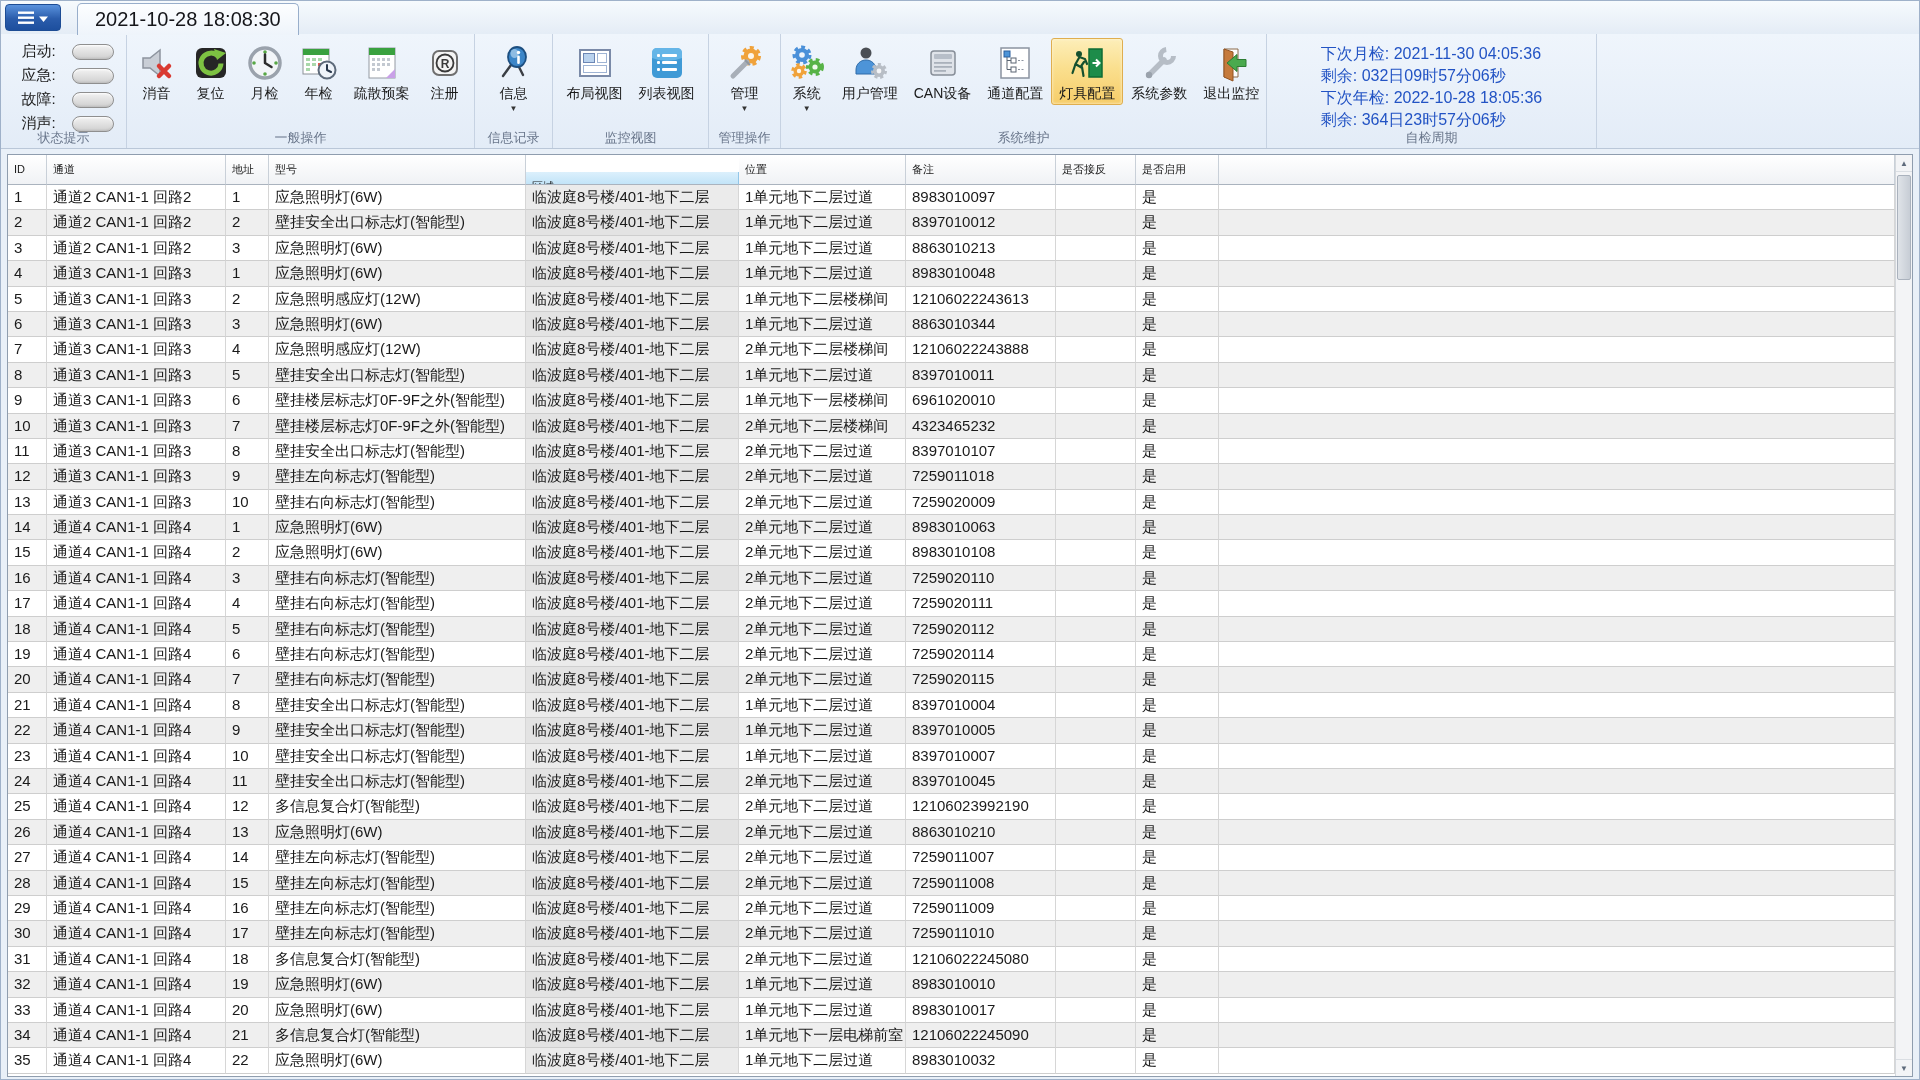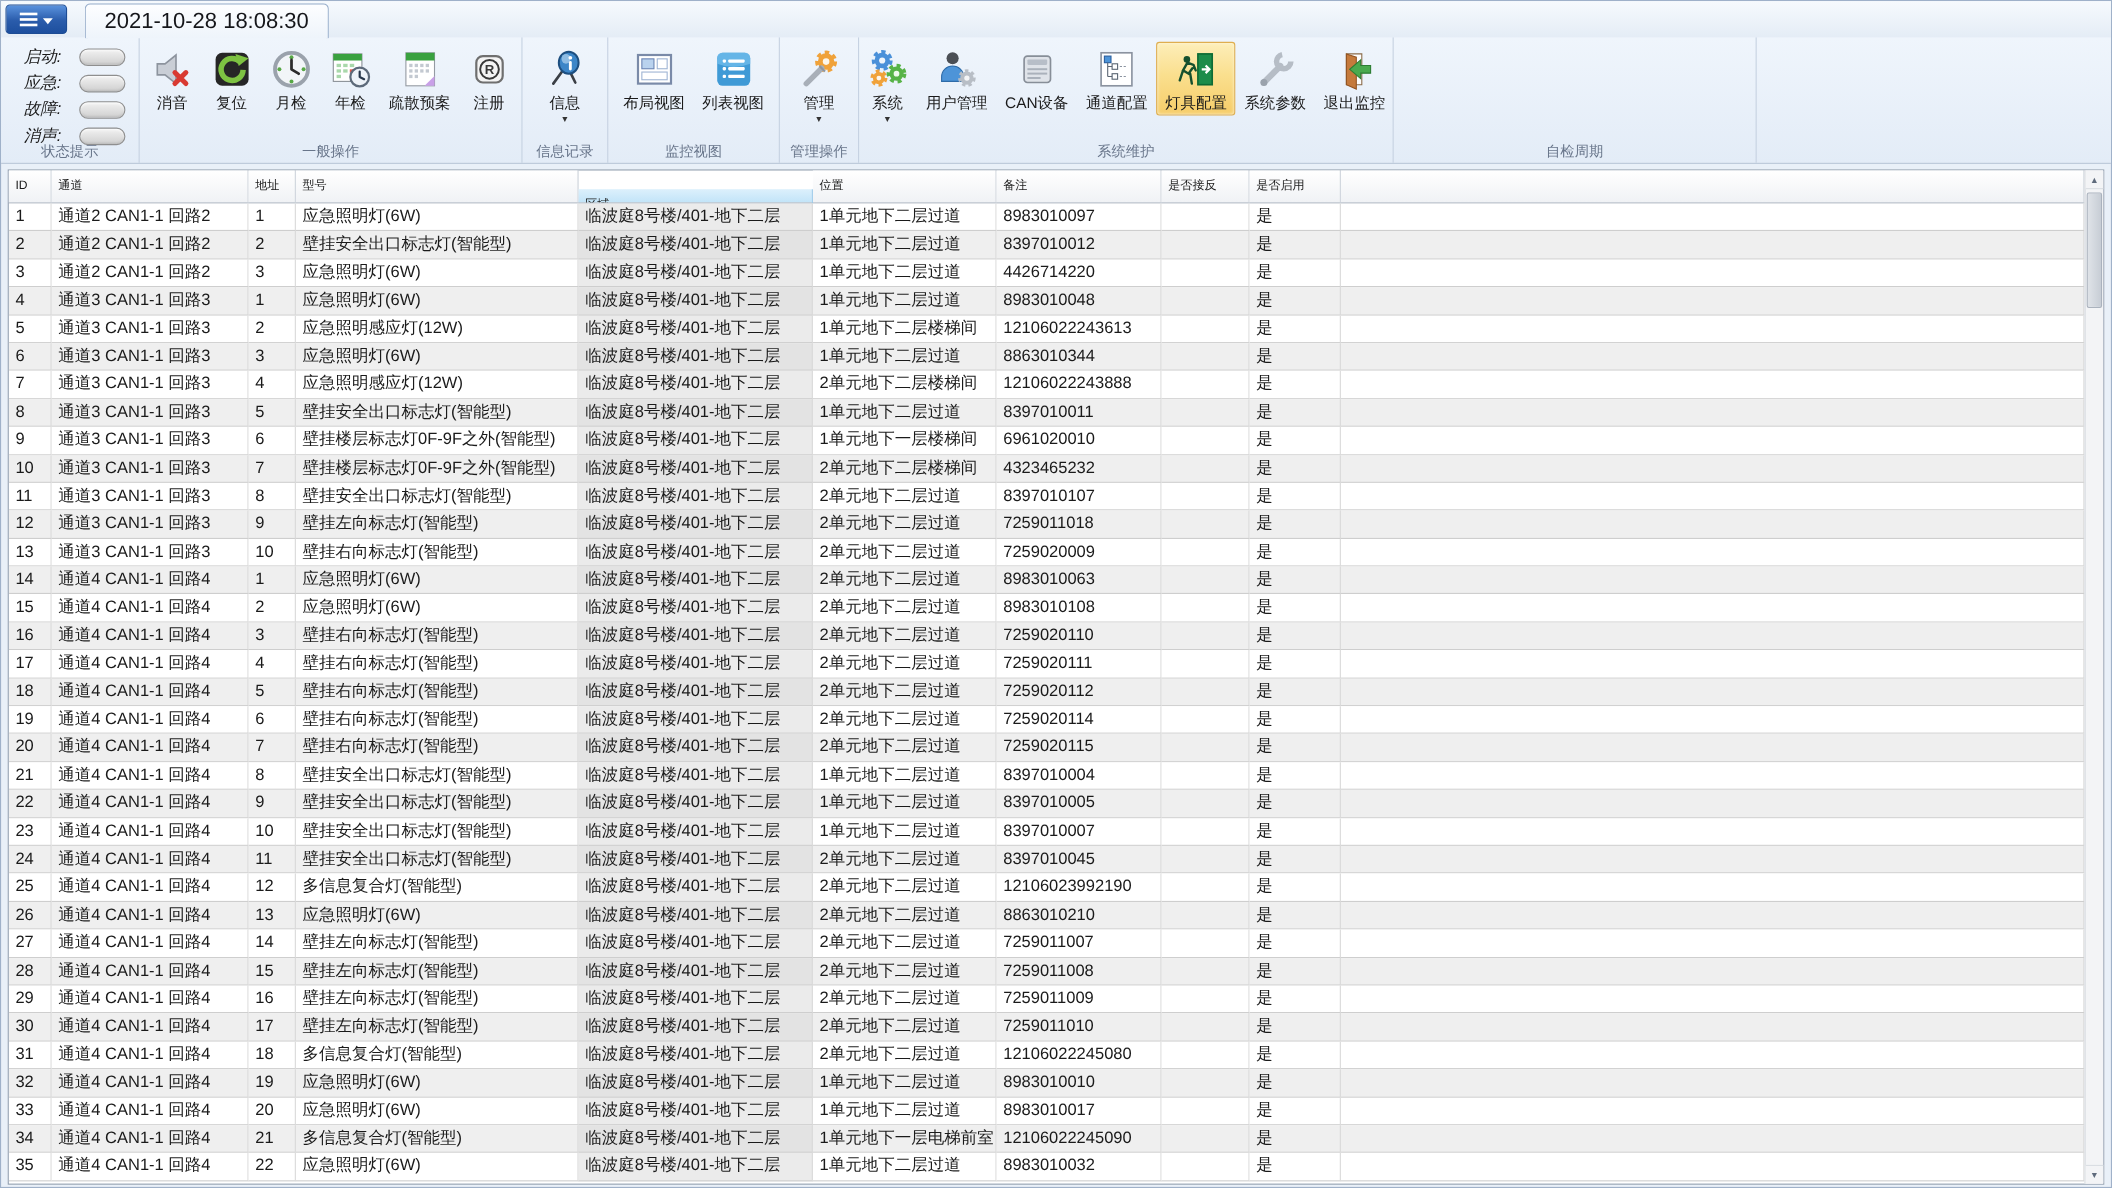--- a/index.html
+++ b/index.html
@@ -22,21 +22,21 @@
     font-size:20px; line-height:30px; color:#15161a; z-index:2; }
   
   .ribbon { position:absolute; top:33px; left:0; right:0; height:115px;
     background:linear-gradient(#eff5fc,#e3ecf7); border-bottom:1px solid #bac7d8;
     display:flex; align-items:stretch; }
   .rgroup { position:relative; border-right:1px solid #c6d2e2; padding:4px 6px 16px 6px;
     display:flex; align-items:flex-start; justify-content:center; }
   .rgroup-label { position:absolute; bottom:1px; left:0; right:0; text-align:center;
     font-size:13px; color:#68758a; white-space:nowrap;margin-top:21px; }
   
-  .status-grid { margin-top:4px; display:flex; flex-direction:column; gap:5px; padding-left:8px;font-style:italic; }
+  .status-grid { margin-top:4px; display:flex; flex-direction:column; gap:5px; padding-left:8px; }
   .status-row { display:flex; align-items:center; gap:6px; }
   .status-row .slabel { font-size:15px; width:44px; }
   .pill { width:42px; height:16px; border-radius:8px; border:1px solid #8f8f8f;
     background:linear-gradient(#f2f2f2,#cfcfcf);
     box-shadow:inset 0 1px 2px rgba(255,255,255,.9), inset 0 -1px 2px rgba(0,0,0,.12); }
   
   .btnrow { display:flex; align-items:flex-start; }
   .tbtn { display:flex; flex-direction:column; align-items:center; gap:3px;
     padding:5px 7px 2px 7px; border:1px solid transparent; border-radius:3px;
     cursor:pointer; min-width:54px; }
@@ -326,20 +326,26 @@
           <path d="M12 5l9 3v29l-9-4z" fill="#c57a3c" stroke="#935422"></path>
           <polygon points="34,15.5 25,15.5 25,10.5 15,19 25,27.5 25,22.5 34,22.5" fill="#4aaa4e" stroke="#2d7d33"></polygon>
         </svg>
         <span class="tlabel">退出监控</span>
       </div>
     </div>
     <div class="rgroup-label">系统维护</div>
   </div>
 
   <div class="rgroup" style="width:330px">
+    <div class="selfcheck-lines">
+      <div>下次月检: 2021-11-30 04:05:36</div>
+      <div>剩余: 032日09时57分06秒</div>
+      <div>下次年检: 2022-10-28 18:05:36</div>
+      <div>剩余: 364日23时57分06秒</div>
+    </div>
     <div class="rgroup-label">自检周期</div>
   </div>
 
 </div>
 
 <div class="table-panel">
   <div class="grid grid-header">
     <div class="hc">ID</div>
     <div class="hc">通道</div>
     <div class="hc">地址</div>
@@ -377,21 +383,21 @@
       <div class="c">是</div>
       <div class="c"></div>
     </div>
       <div class="grid grid-row">
       <div class="c">3</div>
       <div class="c">通道2 CAN1-1 回路2</div>
       <div class="c">3</div>
       <div class="c">应急照明灯(6W)</div>
       <div class="c c-area">临波庭8号楼/401-地下二层</div>
       <div class="c">1单元地下二层过道</div>
-      <div class="c">4426714220</div>
+      <div class="c">8863010213</div>
       <div class="c"></div>
       <div class="c">是</div>
       <div class="c"></div>
     </div>
       <div class="grid grid-row even">
       <div class="c">4</div>
       <div class="c">通道3 CAN1-1 回路3</div>
       <div class="c">1</div>
       <div class="c">应急照明灯(6W)</div>
       <div class="c c-area">临波庭8号楼/401-地下二层</div>

